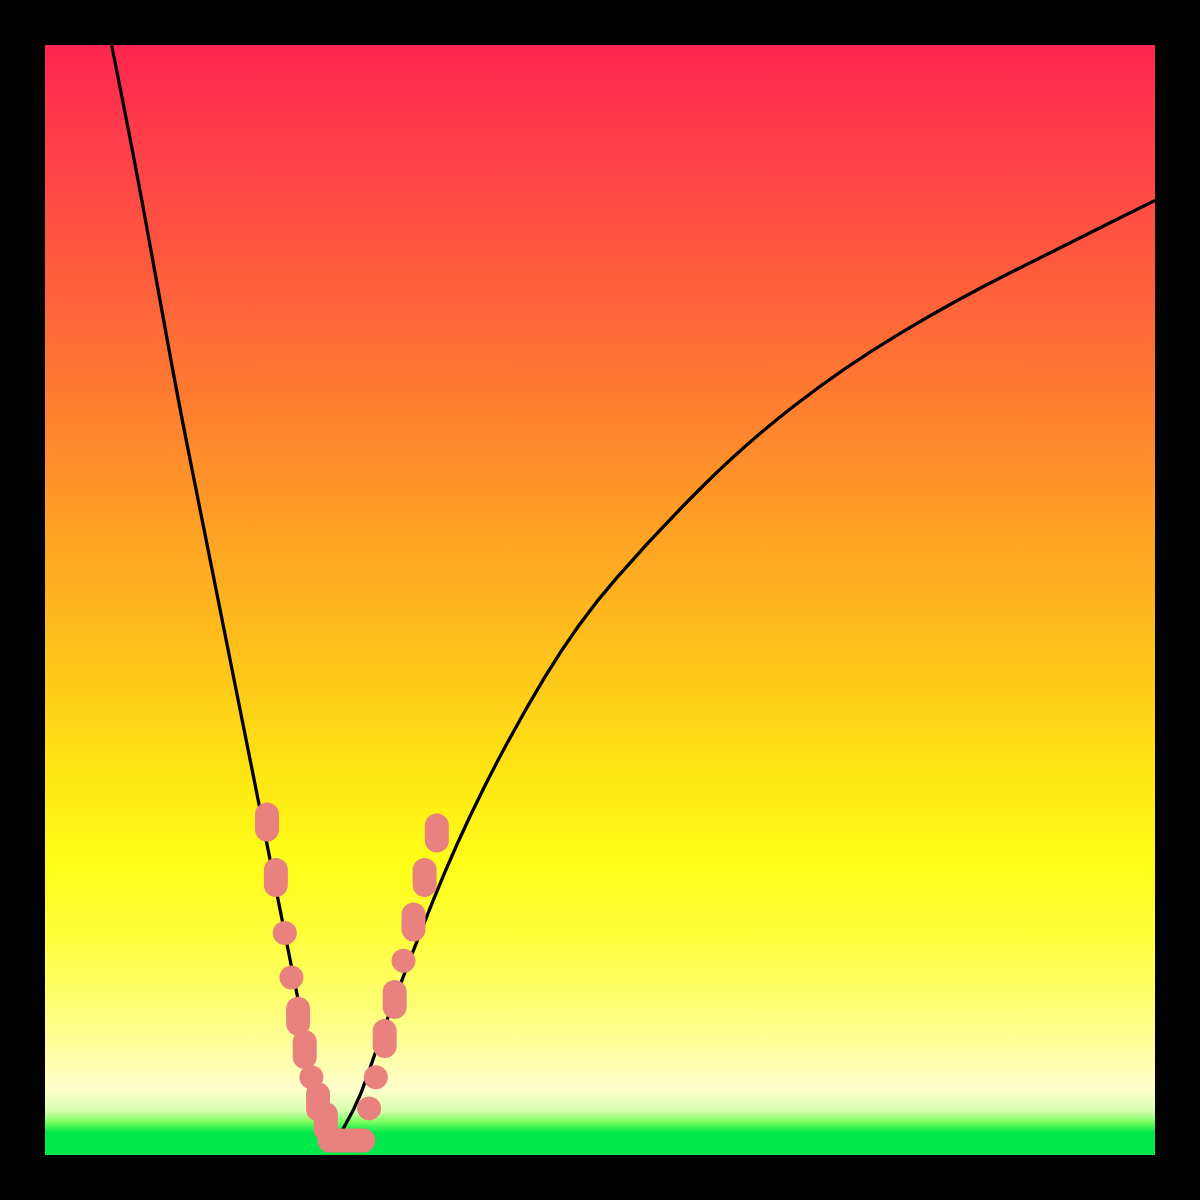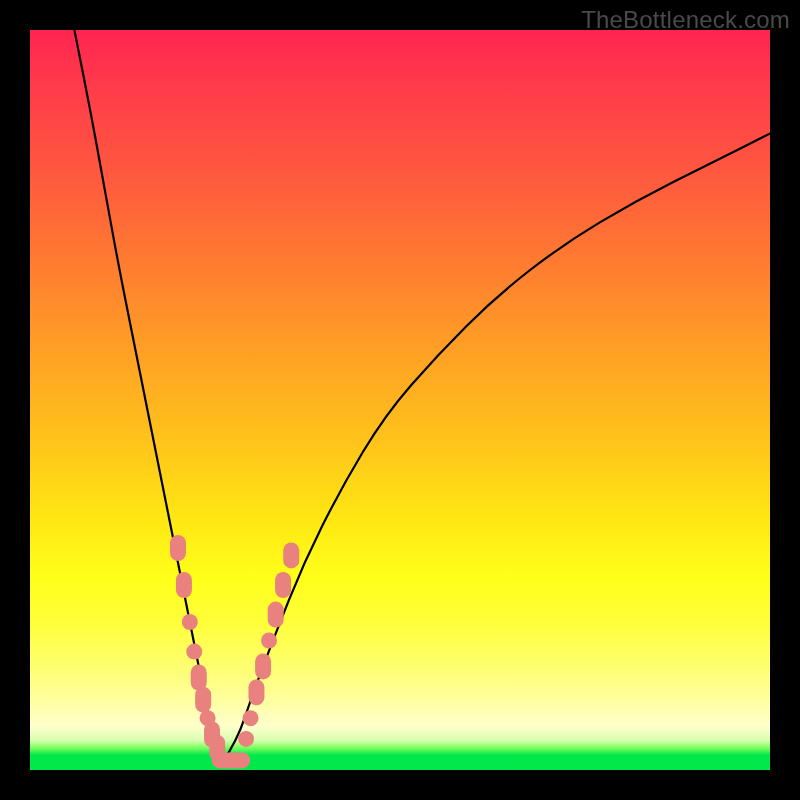--- a/index.html
+++ b/index.html
@@ -68,21 +68,20 @@
     fill: #e9827f;
   }
   .marker-round {
     fill: #e9827f;
   }
 </style>
 </head>
 <body>
 
 <div class="frame">
-  <div class="watermark">TheBottleneck.com</div>
 
   <div class="plot">
     <svg class="curves" viewBox="0 0 740 740" preserveAspectRatio="none">
       <path id="left-arm" class="curve" d="M 44.4,0 Q 59.2,74 66.6,114.69999999999999 Q 74,155.39999999999998 81.4,196.09999999999997 Q 88.8,236.79999999999995 96.2,273.79999999999995 Q 103.60000000000001,310.8 111,347.8 Q 118.4,384.8 125.8,421.8 Q 133.2,458.8 140.6,495.79999999999995 Q 148,532.8 155.4,569.8 Q 162.8,606.8 170.2,643.8 Q 177.6,680.8 181.3,699.3 Q 185,717.8 188.7,725.2 T 192.4,732.6"></path>
       <path id="right-arm" class="curve" d="M 192.4,732.6 Q 207.20000000000002,710.4 214.60000000000002,688.2 Q 222,666 233.10000000000002,636.4 Q 244.20000000000002,606.8 259,569.8 Q 273.8,532.8 292.3,495.79999999999995 Q 310.8,458.8 333,421.8 Q 355.2,384.8 381.1,355.2 Q 407.00000000000006,325.59999999999997 436.6,296 Q 466.2,266.4 499.5,240.5 Q 532.8,214.60000000000002 569.8,192.39999999999998 Q 606.8,170.19999999999993 643.8,151.7 Q 680.8000000000001,133.20000000000005 710.4000000000001,118.40000000000003 T 740,103.60000000000002"></path>
       <g id="markers">
           <rect x="140" y="505" width="16" height="26" rx="8" ry="8" class="marker"></rect>
           <rect x="145.92000000000002" y="542" width="16" height="26" rx="8" ry="8" class="marker"></rect>
           <circle cx="159.84000000000003" cy="592" r="8" class="marker-round"></circle>
           <circle cx="164.28" cy="621.6" r="8" class="marker-round"></circle>

